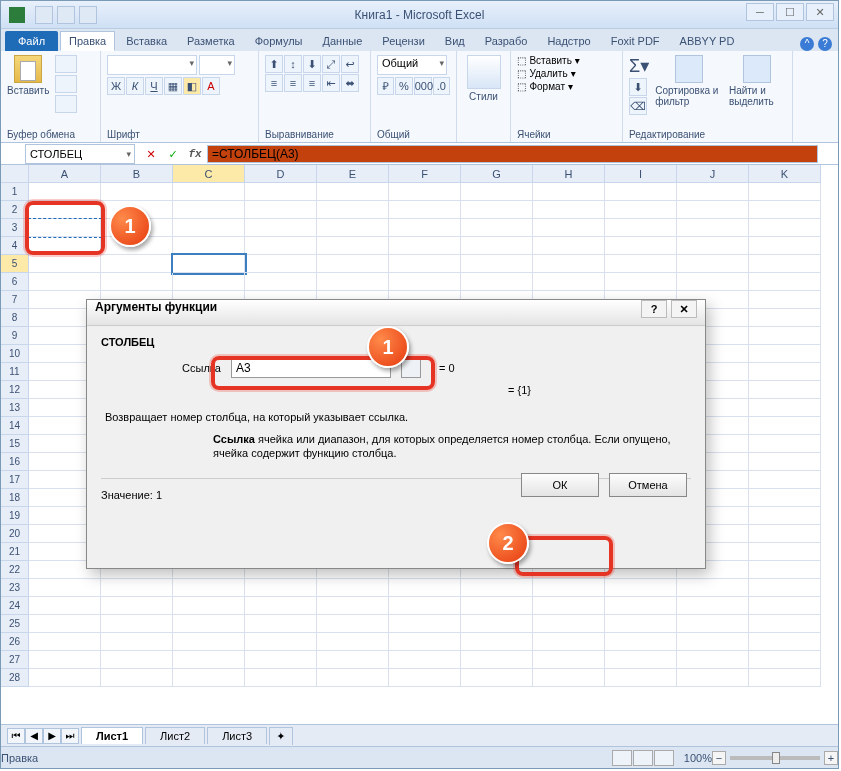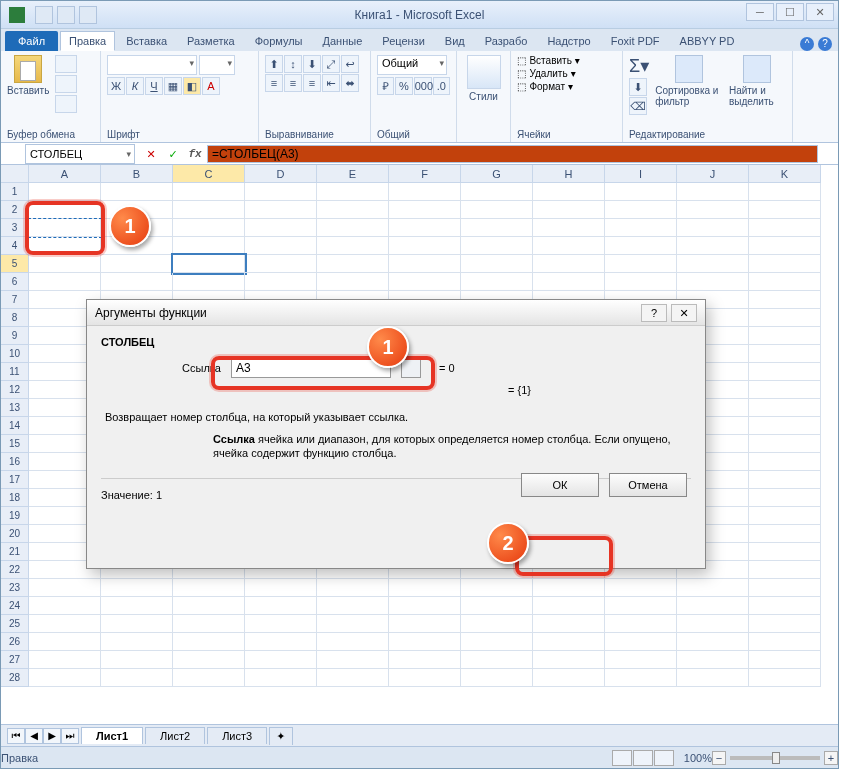--- a/index.html
+++ b/index.html
@@ -55,21 +55,21 @@
 .rh { width:28px; height:18px; background:#e8eef7; border-right:1px solid #c7d6ea; border-bottom:1px solid #c7d6ea; text-align:center; font-size:10px; color:#3b5174; line-height:18px;}
 .cells { position:absolute; left:28px; top:18px;}
 .crow { display:flex;}
 .cell { width:72px; height:18px; border-right:1px solid #d8e1ed; border-bottom:1px solid #d8e1ed;}
 .r5 .rh, .rh.r5 { background:#fde9a8;}
 .ch.active { background:#fde9a8;}
 .ants { outline:1px dashed #1e6bb8;}
 .callout { position:absolute; width:42px; height:42px; border-radius:50%; background:radial-gradient(circle at 30% 30%, #ff8a4a, #e63a0e); color:#fff; font-weight:bold; font-size:20px; display:flex; align-items:center; justify-content:center; box-shadow:2px 3px 4px rgba(0,0,0,0.35); border:2px solid #fff;}
 .red-highlight { position:absolute; border:4px solid #e63424; border-radius:8px; box-shadow:0 0 0 2px rgba(230,52,36,0.25);}
 .dialog { position:absolute; left:85px; top:298px; width:620px; height:270px; background:#f0f0f0; border:1px solid #888; box-shadow:4px 6px 14px rgba(0,0,0,0.25); font-size:11px;}
-.dlg-title { height:26px; background:linear-gradient(#fff,#e4e4e4); border-bottom:1px solid #ccc; display:flex; align-items:center; padding:0 8px; font-size:12px;}
+.dlg-title { height:26px; background:linear-gradient(#fff,#e4e4e4); border-bottom:1px solid #ccc; display:flex; align-items:flex-start; padding:0 8px; font-size:12px;font-weight:bold;}
 .dlg-title .spacer { flex:1;}
 .dlg-title .tc { width:26px; height:18px; border:1px solid #bbb; background:#f4f4f4; text-align:center; font-size:11px; line-height:16px; margin-left:4px;}
 .dlg-body { padding:10px 14px; position:relative;}
 .dlg-body .fname { font-weight:bold; margin-bottom:10px;}
 .argrow { display:flex; align-items:center; gap:10px; margin-left:60px;}
 .argrow label { width:60px; text-align:right;}
 .argrow input { width:160px; height:20px; border:1px solid #999; padding:0 4px; background:#fff; font-size:12px;}
 .range-btn { width:20px; height:20px; border:1px solid #999; background:#eef1f5;}
 .eq { margin-left:8px;}
 .desc { margin:14px 4px 0 4px; line-height:14px;}

